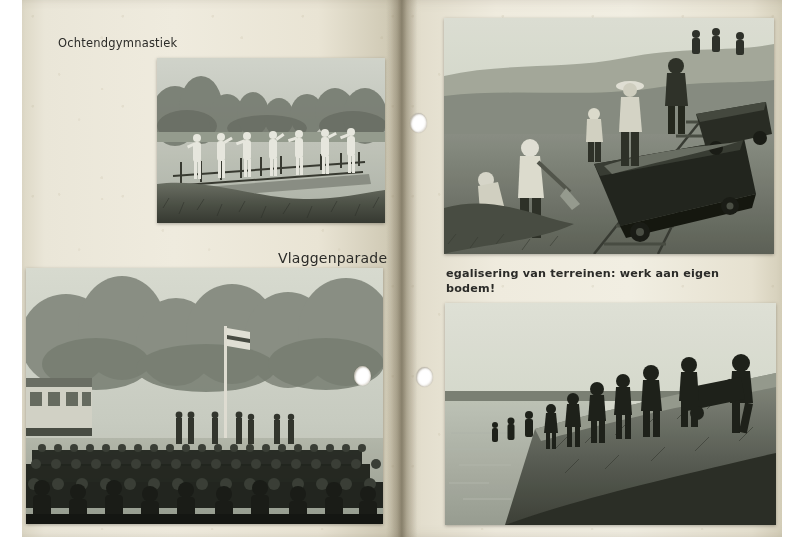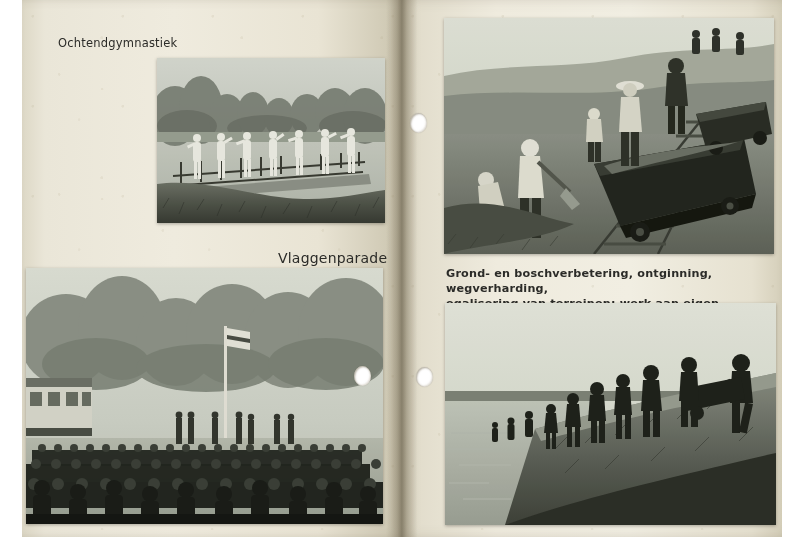--- a/index.html
+++ b/index.html
@@ -581,21 +581,20 @@
             <path d="M26 230 l8 -11"></path>
             <path d="M52 226 l8 -10"></path>
           <path d="M78 232 l8 -11"></path>
             <path d="M106 228 l8 -10"></path>
         </g>
       </svg>
       <div class="tint"></div>
     </div>
 
     <div class="caption cap-grond">
-      <div>Grond- en boschverbetering, ontginning, wegverharding,</div>
       <div>egalisering van terreinen: werk aan eigen bodem!</div>
     </div>
 
     <div class="photo" style="left:445px; top:303px; width:331px; height:222px;">
       <svg viewBox="0 0 331 222" preserveAspectRatio="none" aria-hidden="true">
         <defs>
           <linearGradient id="skyD" x1="0" y1="0" x2="0" y2="1">
             <stop offset="0%" stop-color="#e6e8de"></stop>
             <stop offset="100%" stop-color="#d0d3c8"></stop>
           </linearGradient>

